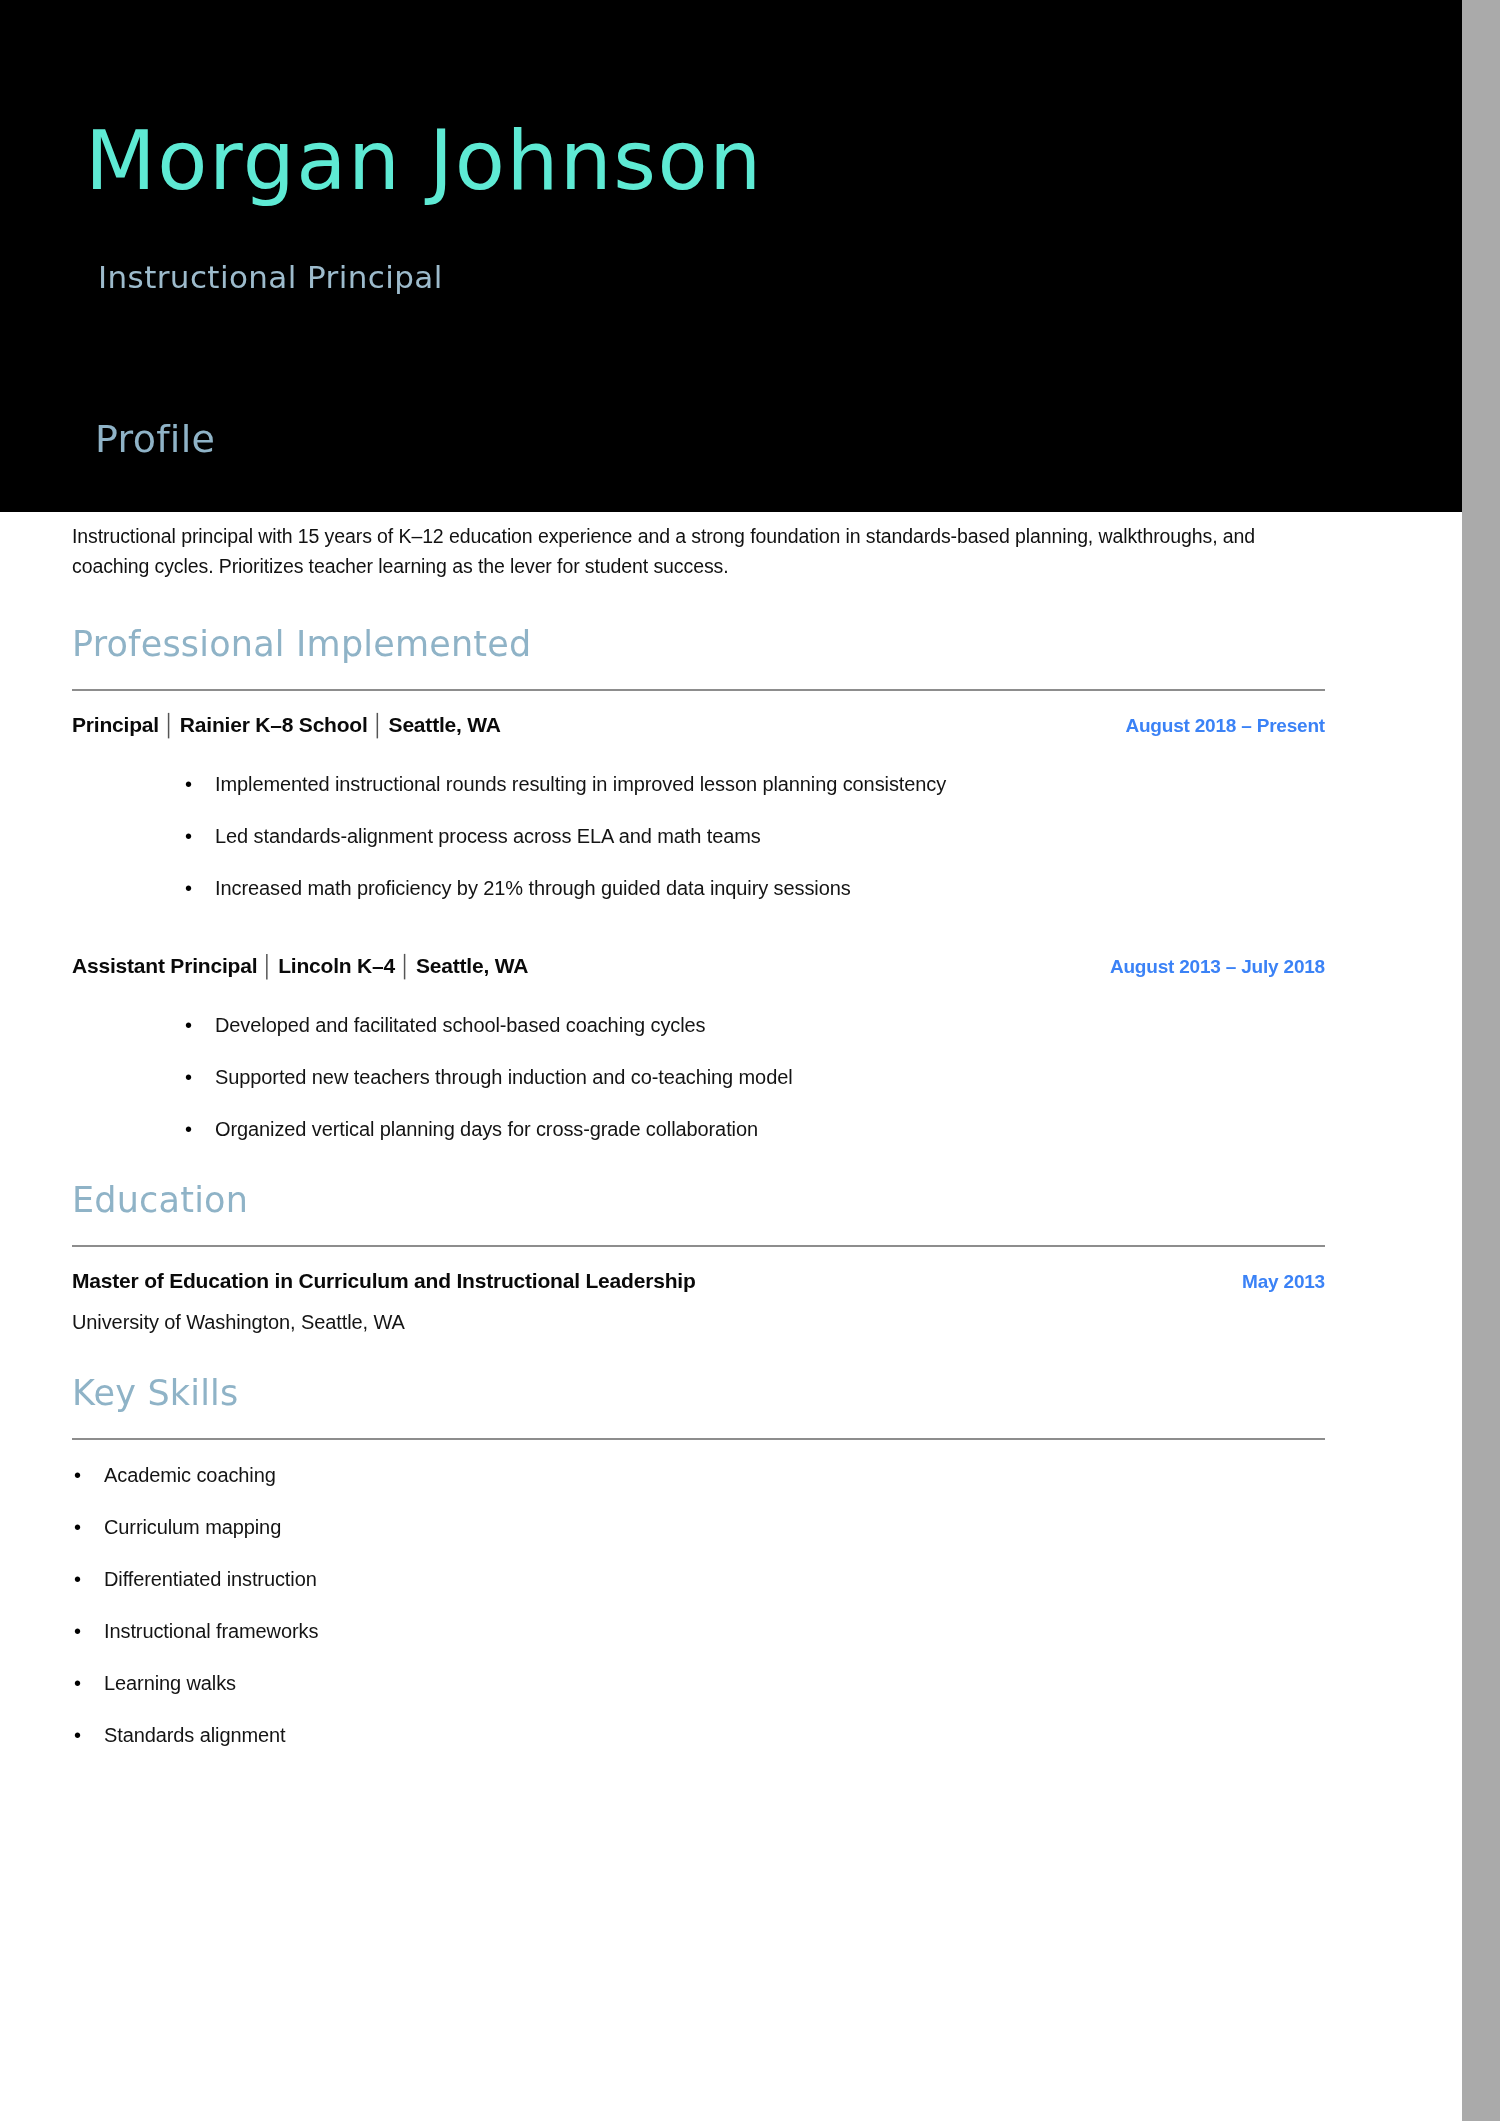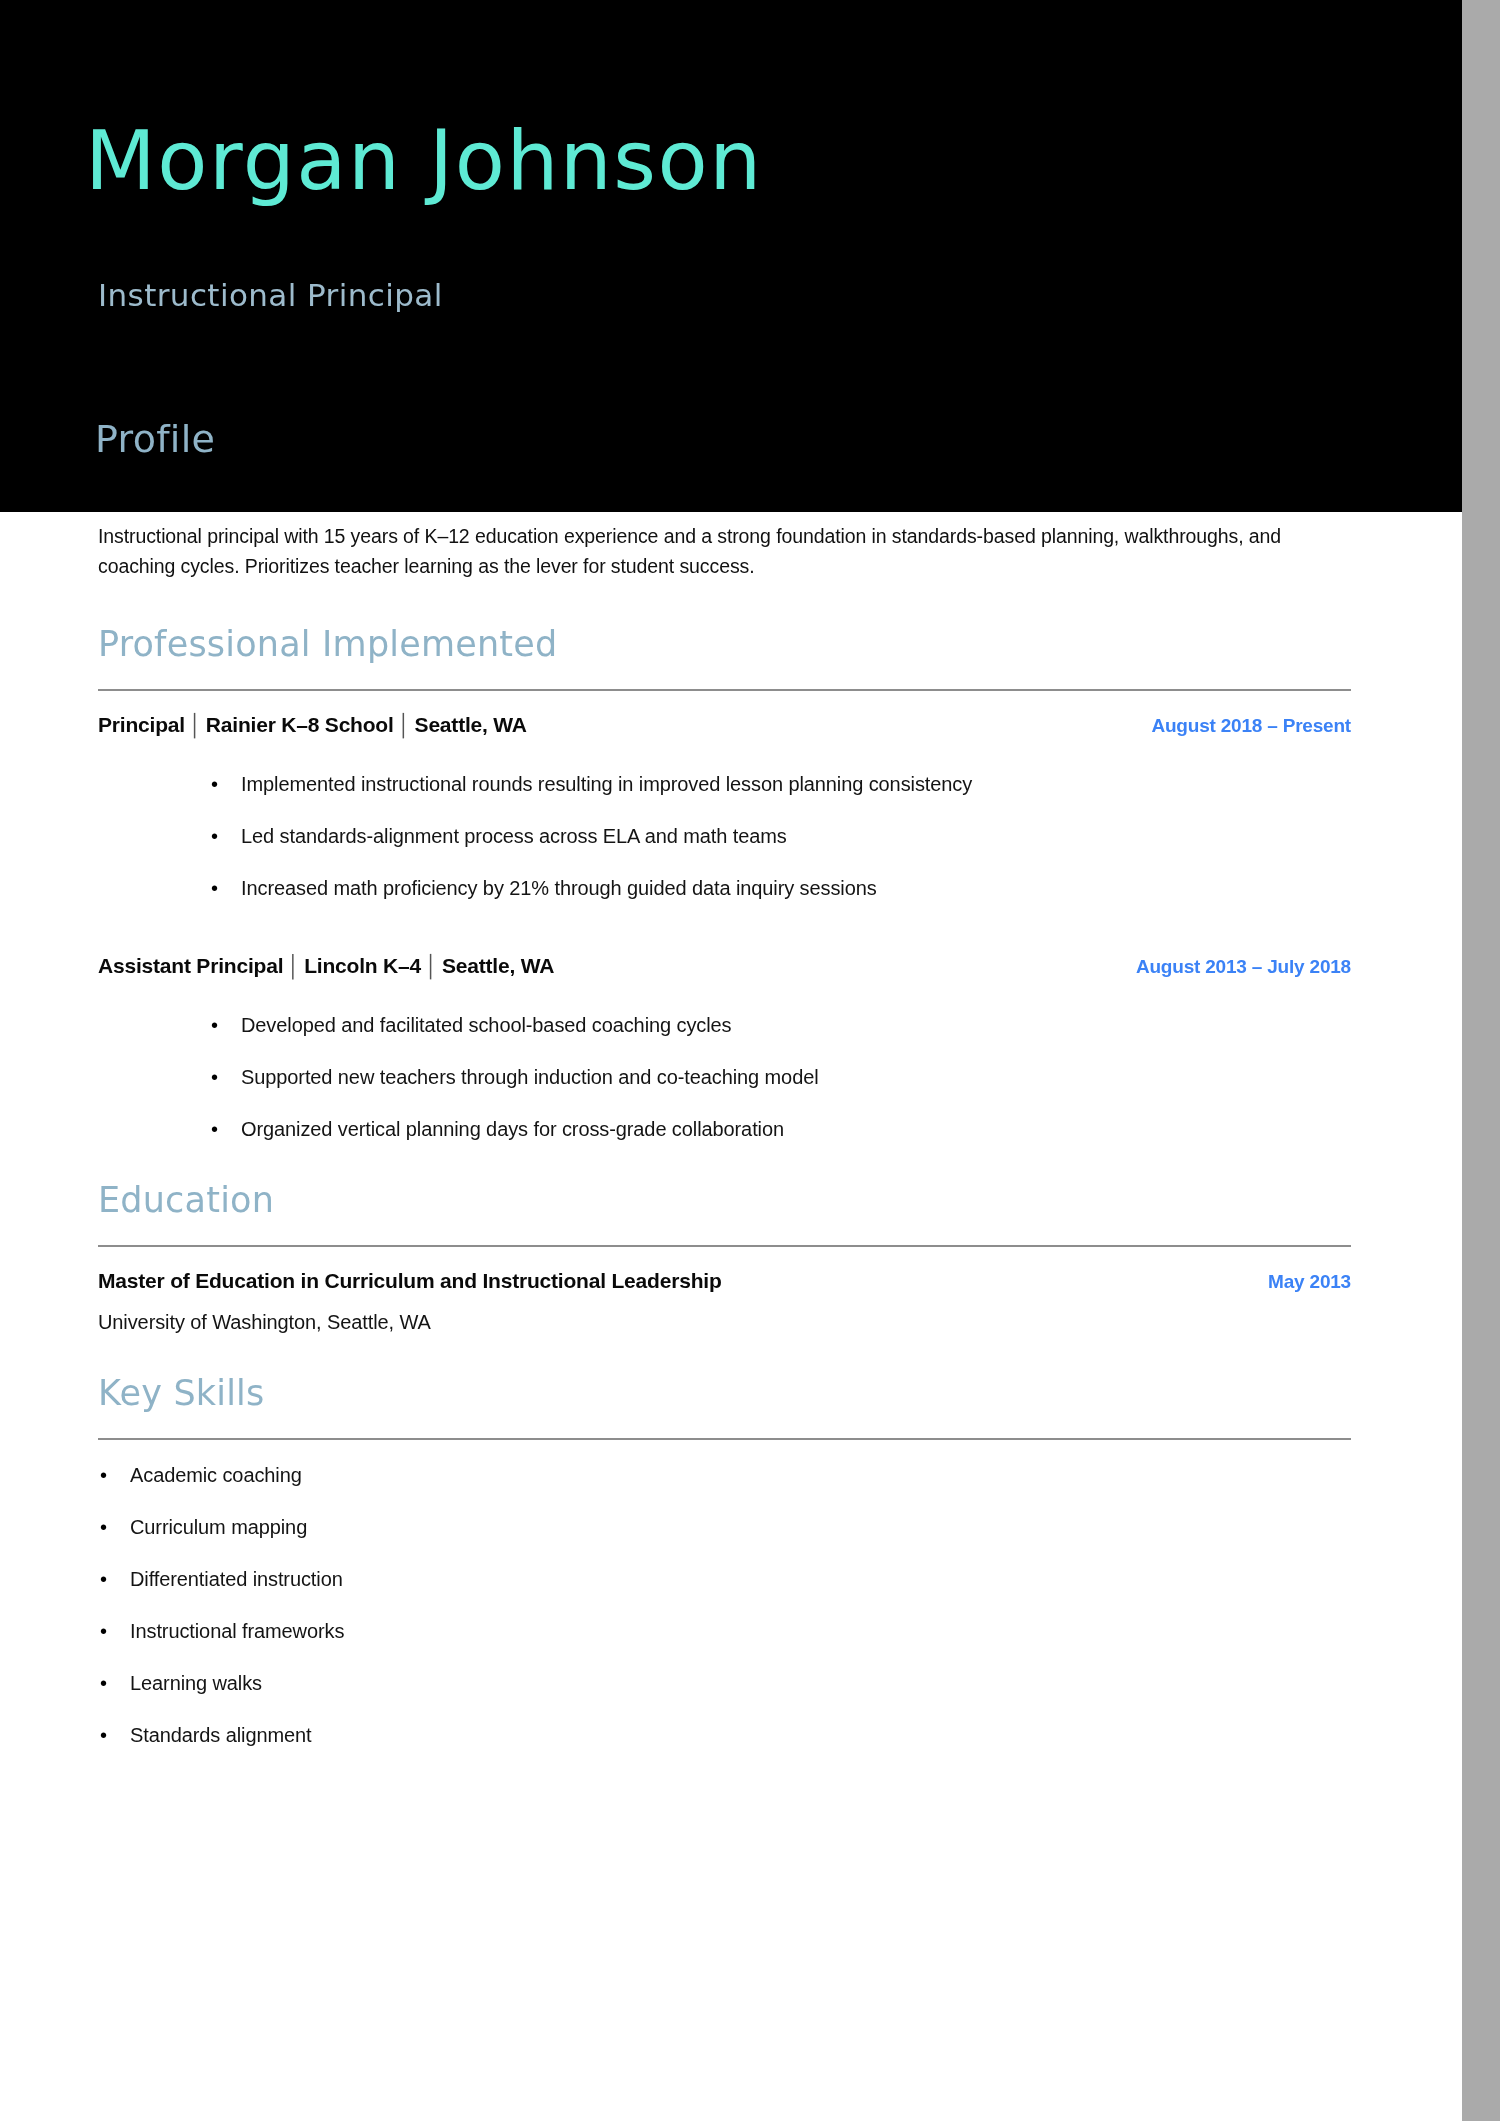--- a/index.html
+++ b/index.html
@@ -51,21 +51,20 @@
     position: absolute;
     left: 98px;
     top: 262px;
     font-family: "DejaVu Sans", sans-serif;
     font-size: 31px;
     font-weight: 400;
     letter-spacing: 0.4px;
     color: #9dbbcc;
     line-height: 1;
     white-space: nowrap;
-    margin-top: 18px;
   }
 
   #profile-heading {
     position: absolute;
     left: 95px;
     top: 420px;
     font-family: "DejaVu Sans", sans-serif;
     font-size: 38px;
     font-weight: 400;
     letter-spacing: 0.3px;
@@ -76,21 +75,21 @@
   
   #body-content {
     position: absolute;
     left: 0;
     top: 512px;
     width: 1462px;
   }
 
   .content-inner {
     position: relative;
-    margin-left: 98px;
+    margin-left: 72px;
     margin-right: 0;
     width: 1290px;
   }
 
   #profile-text {
     font-size: 19.5px;
     line-height: 1.55;
     color: #111111;
     padding-top: 9px;
     width: 1245px;

